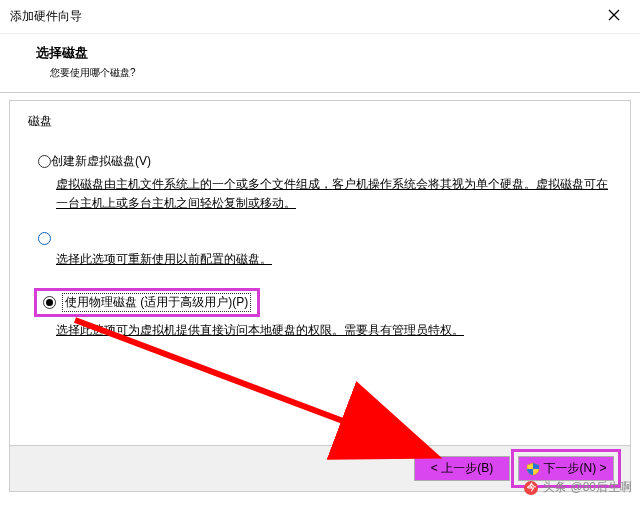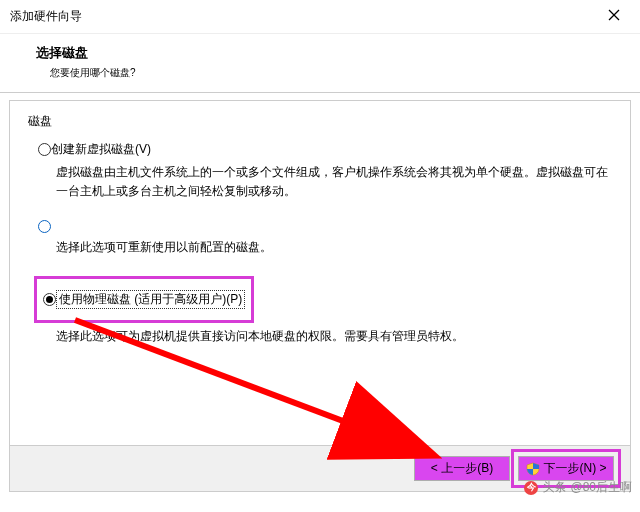--- a/index.html
+++ b/index.html
@@ -42,21 +42,21 @@
     bottom: 20px;
     border: 1px solid #ccc;
   }
   .content {
     position: absolute;
     left: 0; right: 0; top: 0;
     bottom: 46px;
     padding: 12px 18px;
     overflow: hidden;
   }
-  .section-label { margin-bottom: 10px; font-family: Liberation Serif, serif; }
+  .section-label { margin-bottom: 22px; font-family: Liberation Serif, serif; }
   .opts { padding-left: 6px; }
   .opt { margin-bottom: 18px; }
   .opt .row {
     display: flex; align-items: center; 
     padding: 1px 4px;
   }
   .radio {
     width: 13px; height: 13px;
     border: 1px solid #333; border-radius: 50%;
     display: inline-flex; align-items: center; justify-content: center;
@@ -66,26 +66,28 @@
   .radio.sel::after {
     content: ""; width: 7px; height: 7px; border-radius: 50%;
     background: #000;
   }
   .radio.blue { border-color: #0a64c2; }
   .opt .label { font-size: 12px; }
   .opt .desc {
     font-size: 12px;
     padding: 4px 0 0 22px;
     line-height: 1.6;
+    text-decoration: underline;
   }
   .highlight {
     border: 3px solid #d63cd6;
-    padding: 11px 6px;
+    padding: 2px 6px;
     display: inline-flex;
     align-items: center;
+    gap: 6px;
   }
   .buttons {
     position: absolute;
     left: 0; right: 0; bottom: 0;
     height: 46px;
     border-top: 1px solid #ccc;
     display: flex;
     justify-content: flex-end;
     align-items: center;
     gap: 8px;

